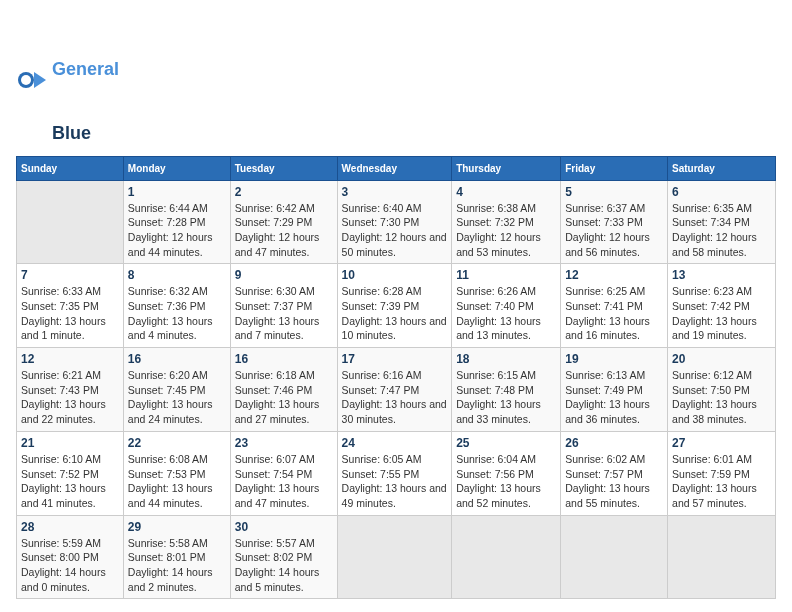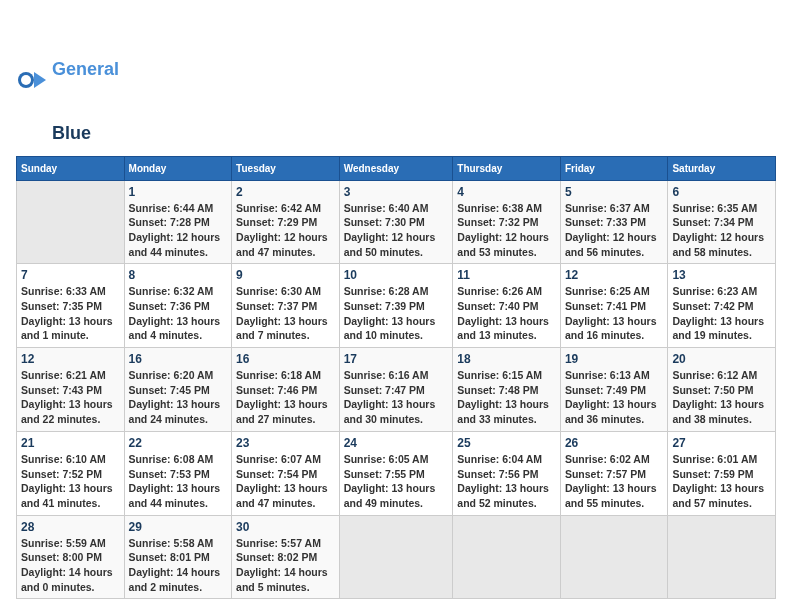--- a/index.html
+++ b/index.html
@@ -74,21 +74,20 @@
     .day-num {
       font-size: 12px;
       font-weight: bold;
       color: #1a3a5c;
       margin-bottom: 2px;
     }
     .day-info {
       color: #333;
       font-size: 10.5px;
       line-height: 1.4;
-      font-weight: bold;
     }
     .empty-cell {
       background: #e8e8e8 !important;
     }
     tbody tr td.empty-cell {
       background: #e8e8e8;
     }
   </style>
 </head>
 <body>

